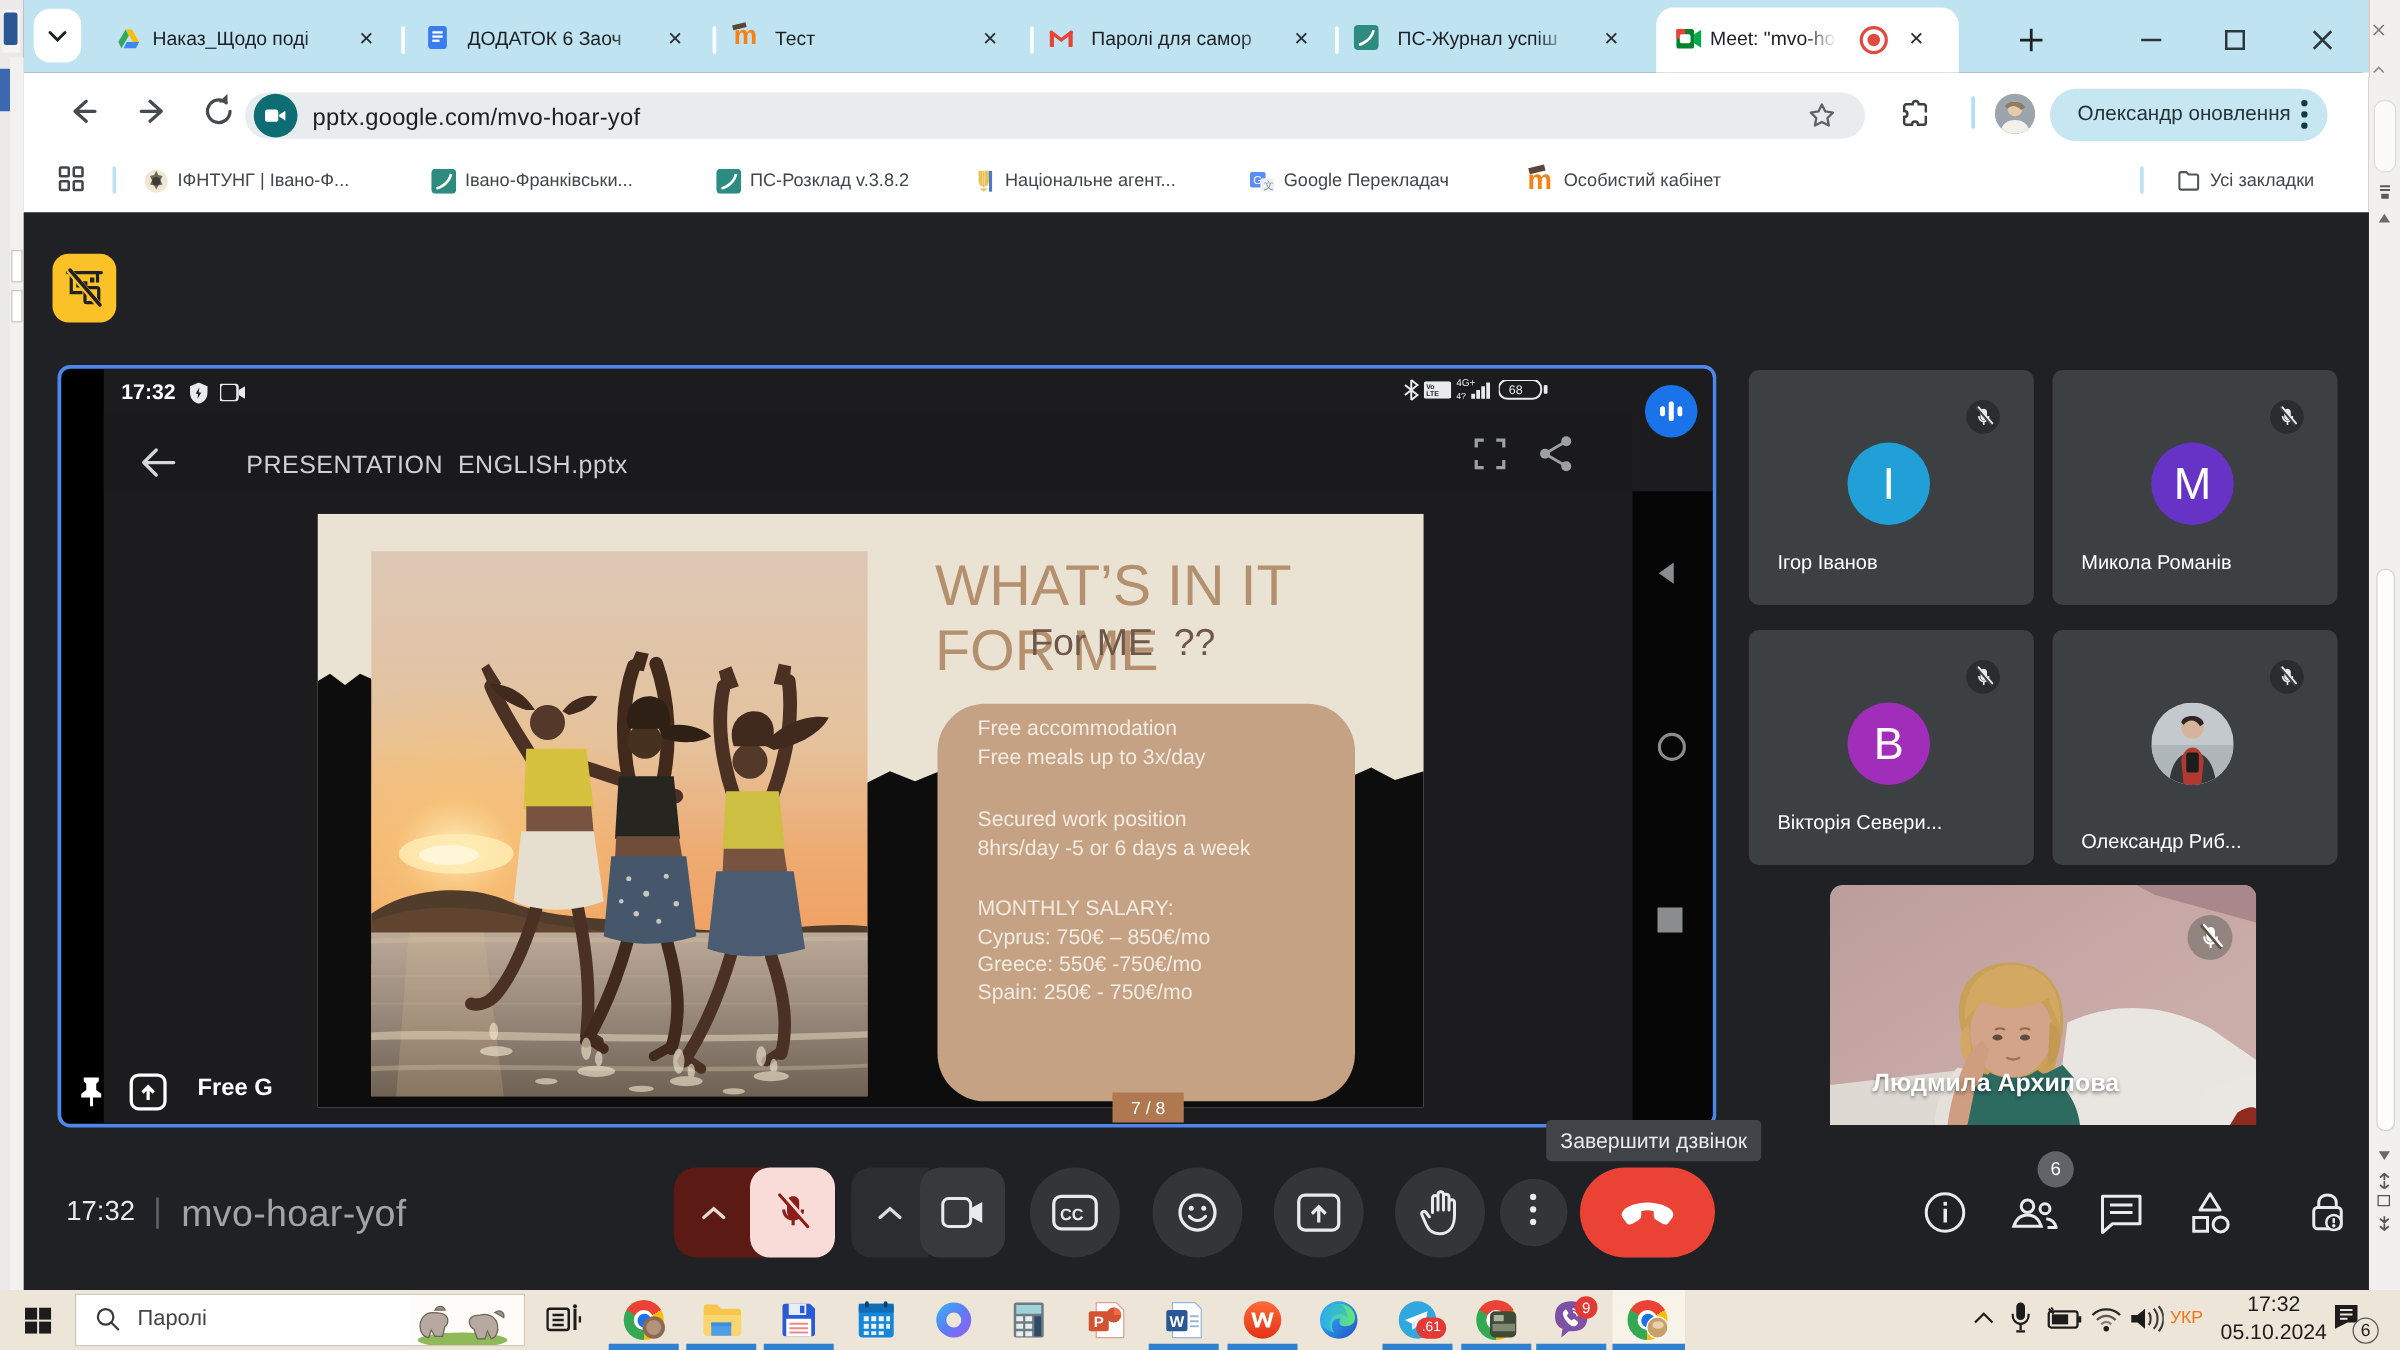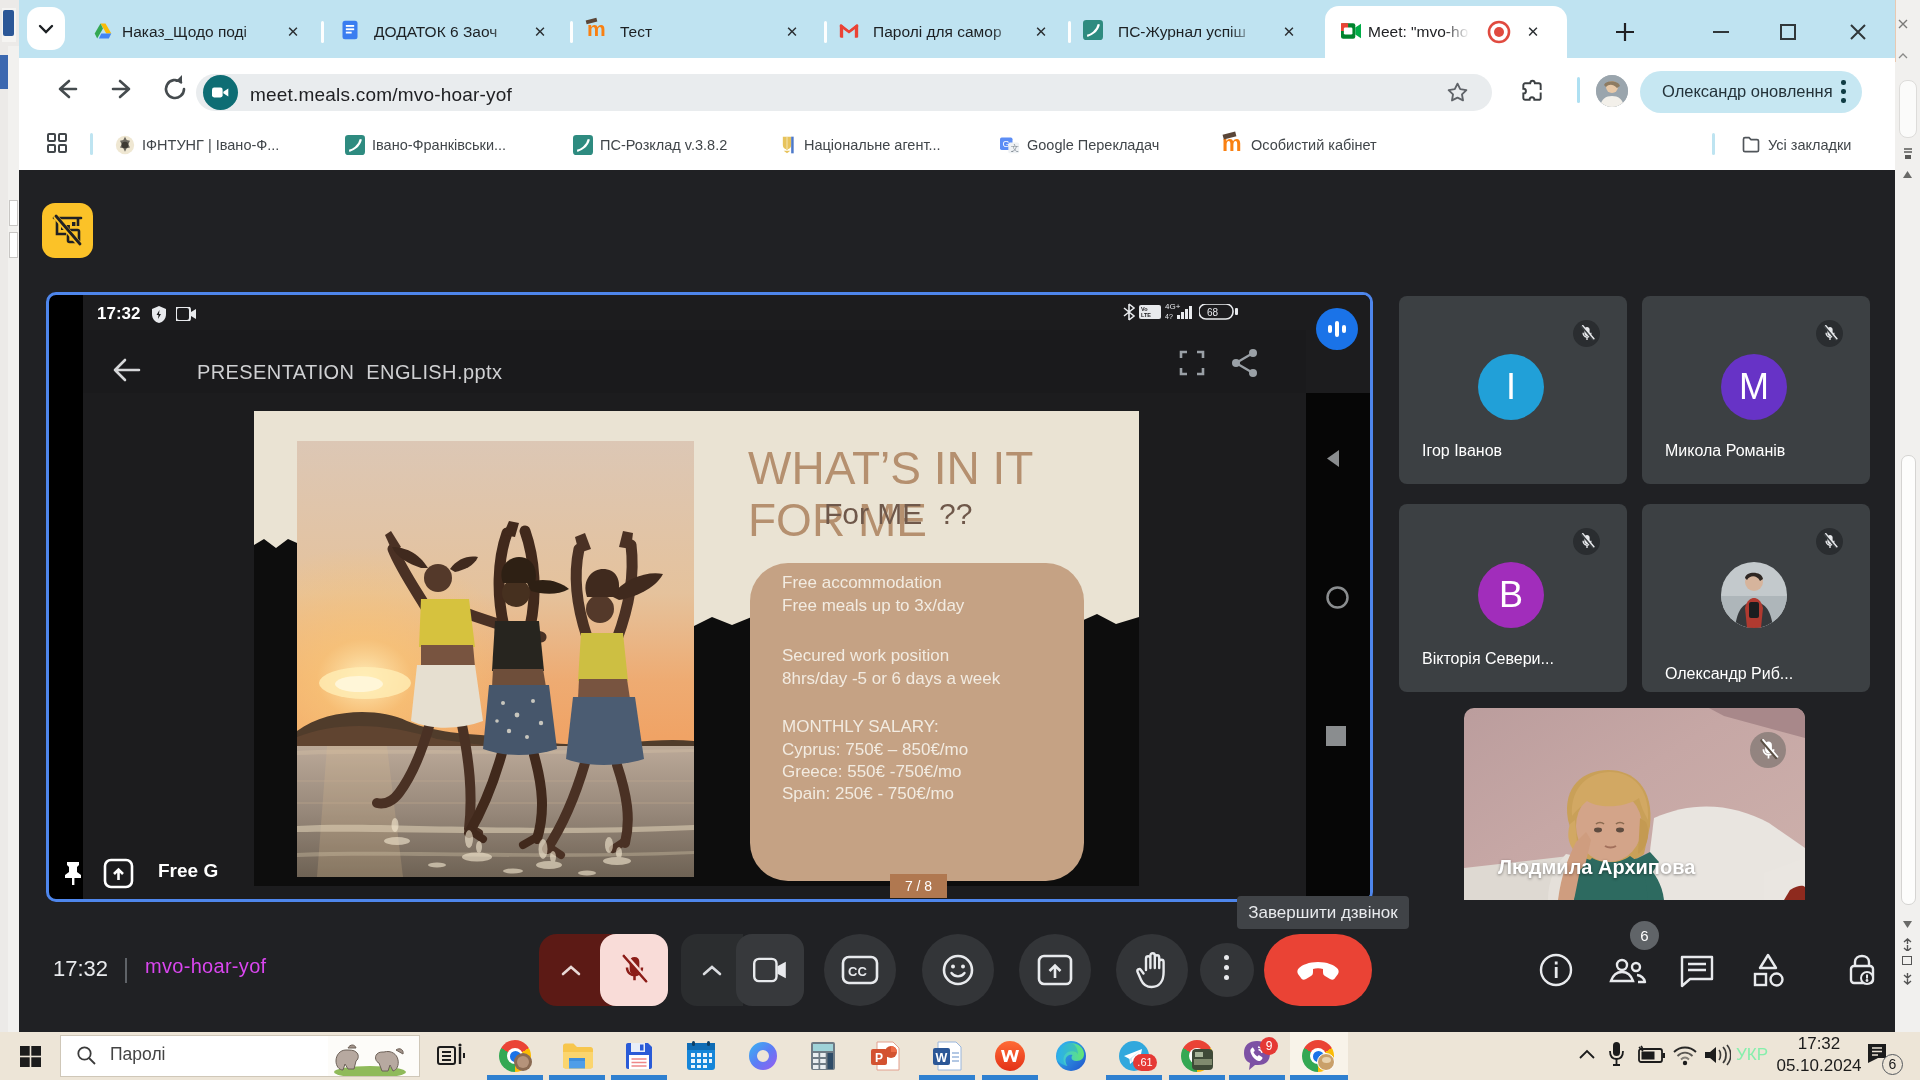--- a/index.html
+++ b/index.html
@@ -160,21 +160,21 @@
  <svg class="abs" style="left:138px;top:13px" width="36" height="36" viewBox="0 0 36 36">
         <path d="M27 18a9 9 0 1 1-3-6.7" stroke="#454b4e" stroke-width="2.6" fill="none" stroke-linecap="round"></path>
         <path d="M24 5v7h-7z" fill="#454b4e" transform="translate(1,-1)"></path>
       </svg>
  <div class="abs" style="left:177px;top:16px;width:1296px;height:37px;background:#e9ecee;border-radius:19px"></div>
  <div class="abs" style="left:184px;top:17px;width:35px;height:35px;background:#0e6d74;border-radius:50%"></div>
  <svg class="abs" style="left:193px;top:28px" width="17" height="13" viewBox="0 0 24 18">
         <rect x="0" y="2" width="15" height="14" rx="3" fill="#fff"></rect>
         <path d="M16 8l7-4.5v11L16 10z" fill="#fff"></path>
       </svg>
- <div class="abs" style="left:231px;top:26px;font-size:19px;color:#202124;letter-spacing:.2px">meet.meals.com/mvo-hoar-yof</div>
+ <div class="abs" style="left:231px;top:26px;font-size:19px;color:#202124;letter-spacing:.2px">pptx.google.com/mvo-hoar-yof</div>
  <svg class="abs" style="left:1426px;top:22px" width="25" height="25" viewBox="0 0 24 24">
         <path d="M12 3.5l2.6 5.3 5.9.9-4.2 4.1 1 5.8L12 16.9l-5.3 2.7 1-5.8-4.2-4.1 5.9-.9z" fill="none" stroke="#5f6368" stroke-width="1.8" stroke-linejoin="round"></path>
       </svg>
  <svg class="abs" style="left:1500px;top:21px" width="26" height="26" viewBox="0 0 24 24">
         <path d="M20 12.5v5c0 1-.7 1.7-1.7 1.7h-4.1c0-2-1.2-2.4-2.2-2.4s-2.2.4-2.2 2.4H5.7c-1 0-1.7-.7-1.7-1.7v-4.1c2 0 2.4-1.2 2.4-2.2S6 9 4 9V5.7C4 4.7 4.7 4 5.7 4h4.6c.2-1.8 1.3-2.3 2.2-2.3s2 .5 2.2 2.3h3.6c1 0 1.7.7 1.7 1.7v4.4" fill="none" stroke="#3c4043" stroke-width="1.8"></path>
       </svg>
  <div class="abs" style="left:1558px;top:19px;width:3px;height:26px;background:#aee0f2;border-radius:2px"></div>
  <div class="abs" style="left:1577px;top:17px;width:32px;height:32px;border-radius:50%;background:#b9bdc1;overflow:hidden"><svg width="32" height="32" viewBox="0 0 32 32">
           <rect width="32" height="32" fill="#9aa5ad"></rect>
           <circle cx="16" cy="12" r="6" fill="#e8c9a8"></circle>
@@ -547,21 +547,21 @@
             </g>
             <path d="M4 2l17 20" stroke="#5c5146" stroke-width="3.4" stroke-linecap="round"></path>
             <path d="M5.6 1L22.6 21" stroke="#fff" stroke-width="2.2" stroke-linecap="round"></path>
           </svg></div>
  </div>
 
  <div class="abs" style="left:1218px;top:726px;width:172px;height:33px;background:#404347;color:#e8eaed;font-size:17px;text-align:center;line-height:33px;border-radius:4px">Завершити дзвінок</div>
 
  <div class="abs" style="left:34px;top:786px;color:#e8eaed;font-size:22px">17:32</div>
  <div class="abs" style="left:106px;top:788px;width:2px;height:25px;background:#5f6368"></div>
- <div class="abs" style="left:126px;top:785px;color:#d946ef;font-size:20px;letter-spacing:.3px">mvo-hoar-yof</div>
+ <div class="abs" style="left:126px;top:785px;color:#a3a3a3;font-size:30px;letter-spacing:.3px">mvo-hoar-yof</div>
  <div class="abs" style="left:520px;top:764px;width:80px;height:72px;background:#5c1a15;border-radius:18px 0 0 18px"></div>
  <div class="abs" style="left:581px;top:764px;width:68px;height:72px;background:#f9dcd8;border-radius:16px"></div>
  <svg class="abs" style="left:541px;top:792px" width="22" height="16" viewBox="0 0 22 16">
         <path d="M3 12l8-7 8 7" stroke="#e8d9d6" stroke-width="2.6" fill="none" stroke-linecap="round"></path>
       </svg>
  <svg class="abs" style="left:599px;top:783px" width="33" height="35" viewBox="0 0 34 36">
         <g fill="#8c1d18">
           <path d="M17 4c-3 0-5 2-5 5v8c0 3 2 5 5 5s5-2 5-5V9c0-3-2-5-5-5z"></path>
           <path d="M8 15h2.6c0 4 2.4 6.4 6.4 6.4s6.4-2.4 6.4-6.4H26c0 5-3.4 8.4-7.7 9v4h-2.6v-4C11.4 23.4 8 20 8 15z"></path>
         </g>
@@ -836,21 +836,21 @@
           <path d="M2 8c6-6 16-6 22 0" opacity=".95"></path>
           <path d="M5.5 12c4.5-4.5 10.5-4.5 15 0" opacity=".7"></path>
           <path d="M9 15.5c2.5-2.5 5.5-2.5 8 0" opacity=".5"></path>
         </g>
         <circle cx="13" cy="19" r="2.2" fill="#1c1c1c"></circle>
       </svg>
  <svg class="abs" style="left:143px;top:12px" width="28" height="22" viewBox="0 0 28 22">
         <path d="M2 8h5l6-5v16l-6-5H2z" fill="#1c1c1c"></path>
         <path d="M16 6c2 2 2 8 0 10M20 3c4 4 4 12 0 16M24 1c5 6 5 14 0 20" stroke="#1c1c1c" stroke-width="1.7" fill="none" opacity=".85"></path>
       </svg>
- <div class="abs" style="left:176px;top:13px;font-size:17px;color:#86efac">УКР</div>
+ <div class="abs" style="left:176px;top:13px;font-size:14px;color:#f97316">УКР</div>
  <div class="abs" style="left:214px;top:2px;width:90px;text-align:center;font-size:17px;color:#1b1b1b">17:32</div>
  <div class="abs" style="left:199px;top:24px;width:120px;text-align:center;font-size:17px;color:#1b1b1b">05.10.2024</div>
  <svg class="abs" style="left:306px;top:10px" width="22" height="22" viewBox="0 0 22 22">
         <path d="M2 2h18v14h-8l-10 5z" fill="#1c1c1c"></path>
         <path d="M6 6h10M6 9.5h10M6 13h6" stroke="#ede5d7" stroke-width="1.6"></path>
       </svg>
  <div class="abs" style="left:322px;top:22px;width:21px;height:21px;border-radius:50%;background:#ede5d7;border:1.6px solid #55595e;color:#1b1b1b;font-size:14px;text-align:center;line-height:19px">6</div>
 </div>
 </div>
 </body></html>

